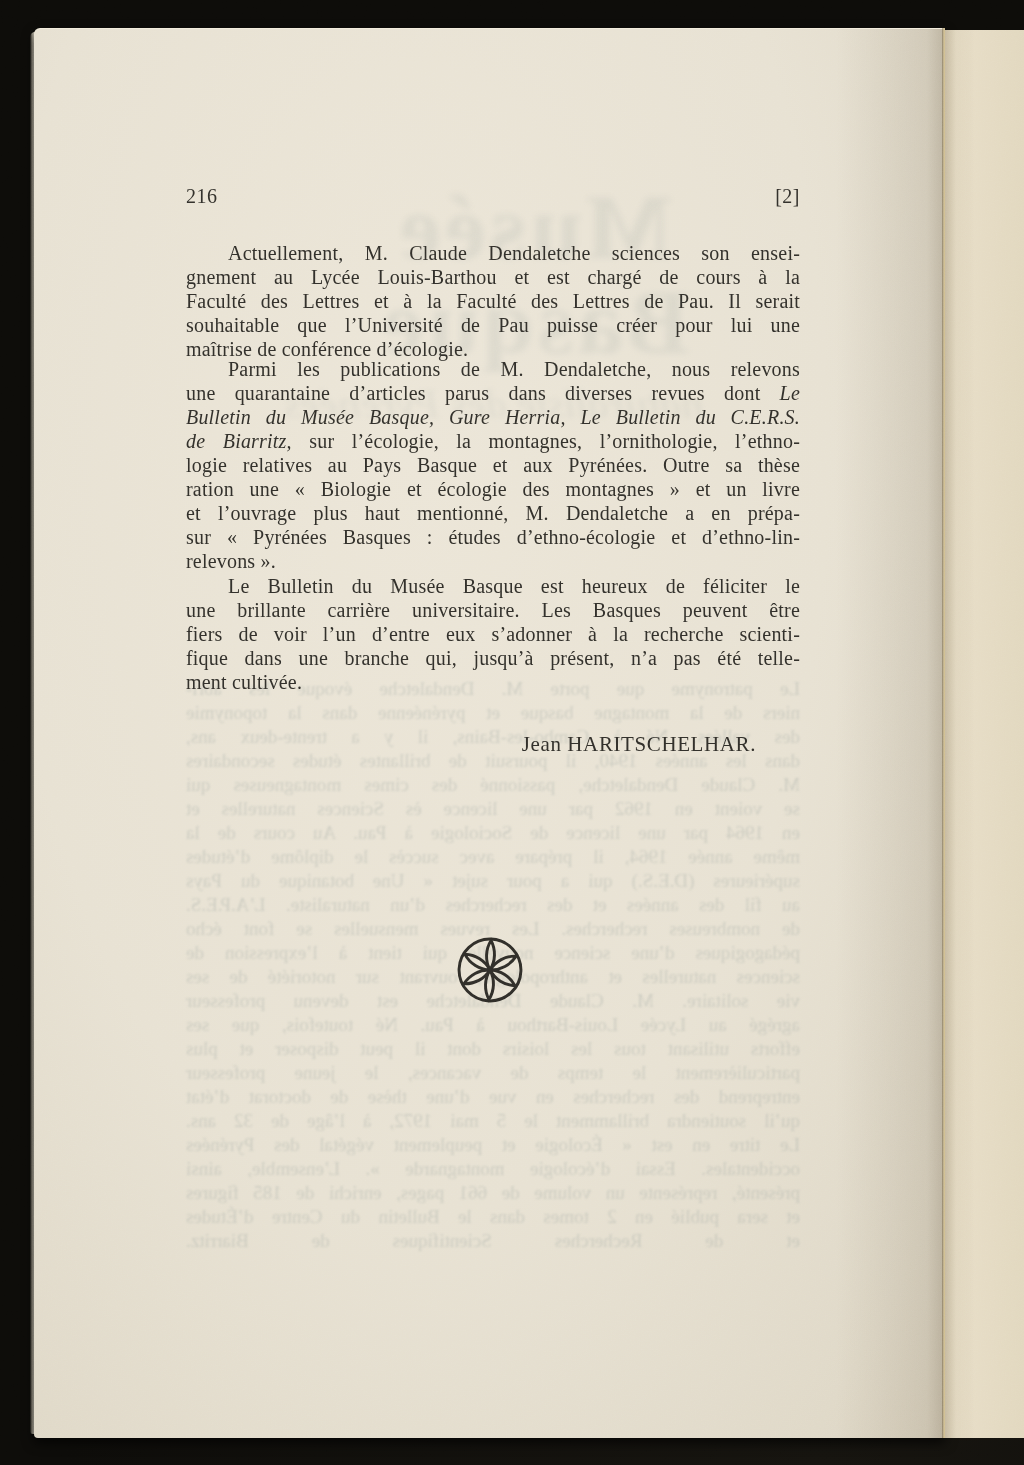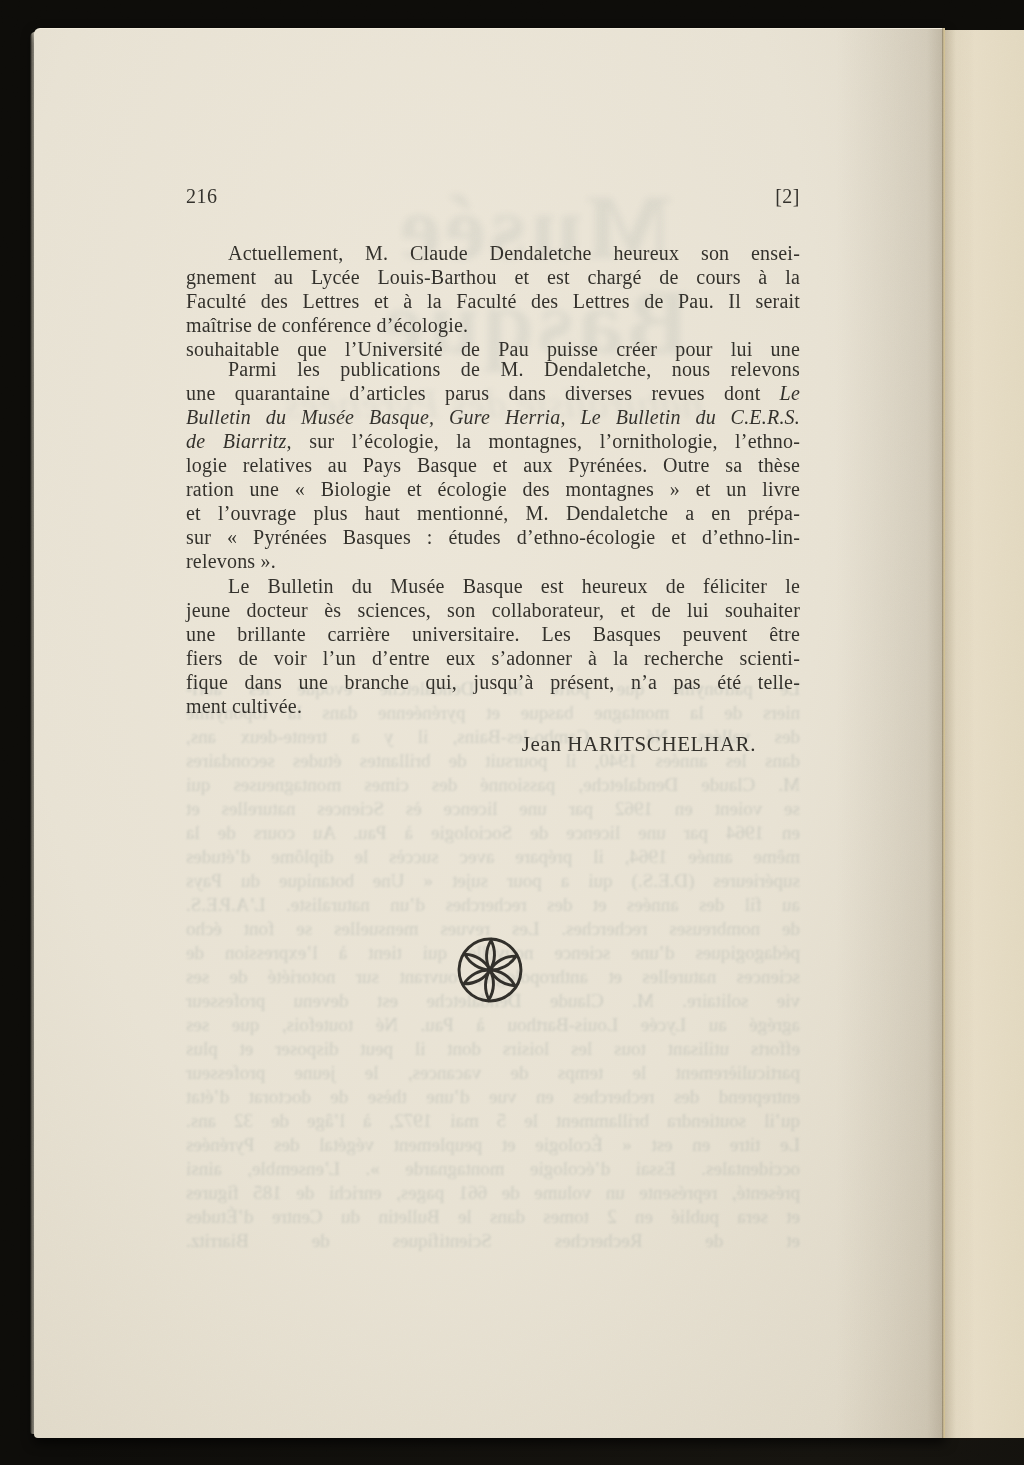--- a/index.html
+++ b/index.html
@@ -128,40 +128,39 @@
         <div class="gline">et de Recherches Scientifiques de Biarritz.</div>
       </div>
 
     <div class="text-layer">
       <div class="page-header">
         <span>216</span>
         <span>[2]</span>
       </div>
 
       <div class="para p1">
-          <div class="line first"><span>Actuellement, M. Claude Dendaletche heureux son ensei-</span></div>
+          <div class="line first"><span>Actuellement, M. Claude Dendaletche sciences son ensei-</span></div>
           <div class="line"><span>gnement au Lycée Louis-Barthou et est chargé de cours à la</span></div>
           <div class="line"><span>Faculté des Lettres et à la Faculté des Lettres de Pau. Il serait</span></div>
+          <div class="line"><span>souhaitable que l’Université de Pau puisse créer pour lui une</span></div>
           <div class="line last"><span>maîtrise de conférence d’écologie.</span></div>
-          <div class="line"><span>souhaitable que l’Université de Pau puisse créer pour lui une</span></div>
         </div>
       <div class="para p2">
           <div class="line first"><span>Parmi les publications de M. Dendaletche, nous relevons</span></div>
           <div class="line"><span>une quarantaine d’articles parus dans diverses revues dont </span><span class="it">Le</span></div>
           <div class="line"><span class="it">Bulletin du Musée Basque, Gure Herria, Le Bulletin du C.E.R.S.</span></div>
           <div class="line"><span class="it">de Biarritz,</span><span> sur l’écologie, la montagnes, l’ornithologie, l’ethno-</span></div>
           <div class="line"><span>logie relatives au Pays Basque et aux Pyrénées. Outre sa thèse</span></div>
           <div class="line"><span>ration une « Biologie et écologie des montagnes » et un livre</span></div>
           <div class="line"><span>et l’ouvrage plus haut mentionné, M. Dendaletche a en prépa-</span></div>
           <div class="line"><span>sur « Pyrénées Basques : études d’ethno-écologie et d’ethno-lin-</span></div>
           <div class="line last"><span>relevons ».</span></div>
         </div>
       <div class="para p3">
           <div class="line first"><span>Le Bulletin du Musée Basque est heureux de féliciter le</span></div>
-          <div class="line"><span>jeune docteur ès sciences, son collaborateur, et de lui souhaiter</span></div>
           <div class="line"><span>une brillante carrière universitaire. Les Basques peuvent être</span></div>
           <div class="line"><span>fiers de voir l’un d’entre eux s’adonner à la recherche scienti-</span></div>
           <div class="line"><span>fique dans une branche qui, jusqu’à présent, n’a pas été telle-</span></div>
           <div class="line last"><span>ment cultivée.</span></div>
         </div>
 
       <div class="signature">Jean HARITSCHELHAR.</div>
     </div>
 
     <svg class="rosette" viewBox="-39 -39 78 78" fill="none" stroke="#22201c" stroke-width="3.2" stroke-linecap="round">

